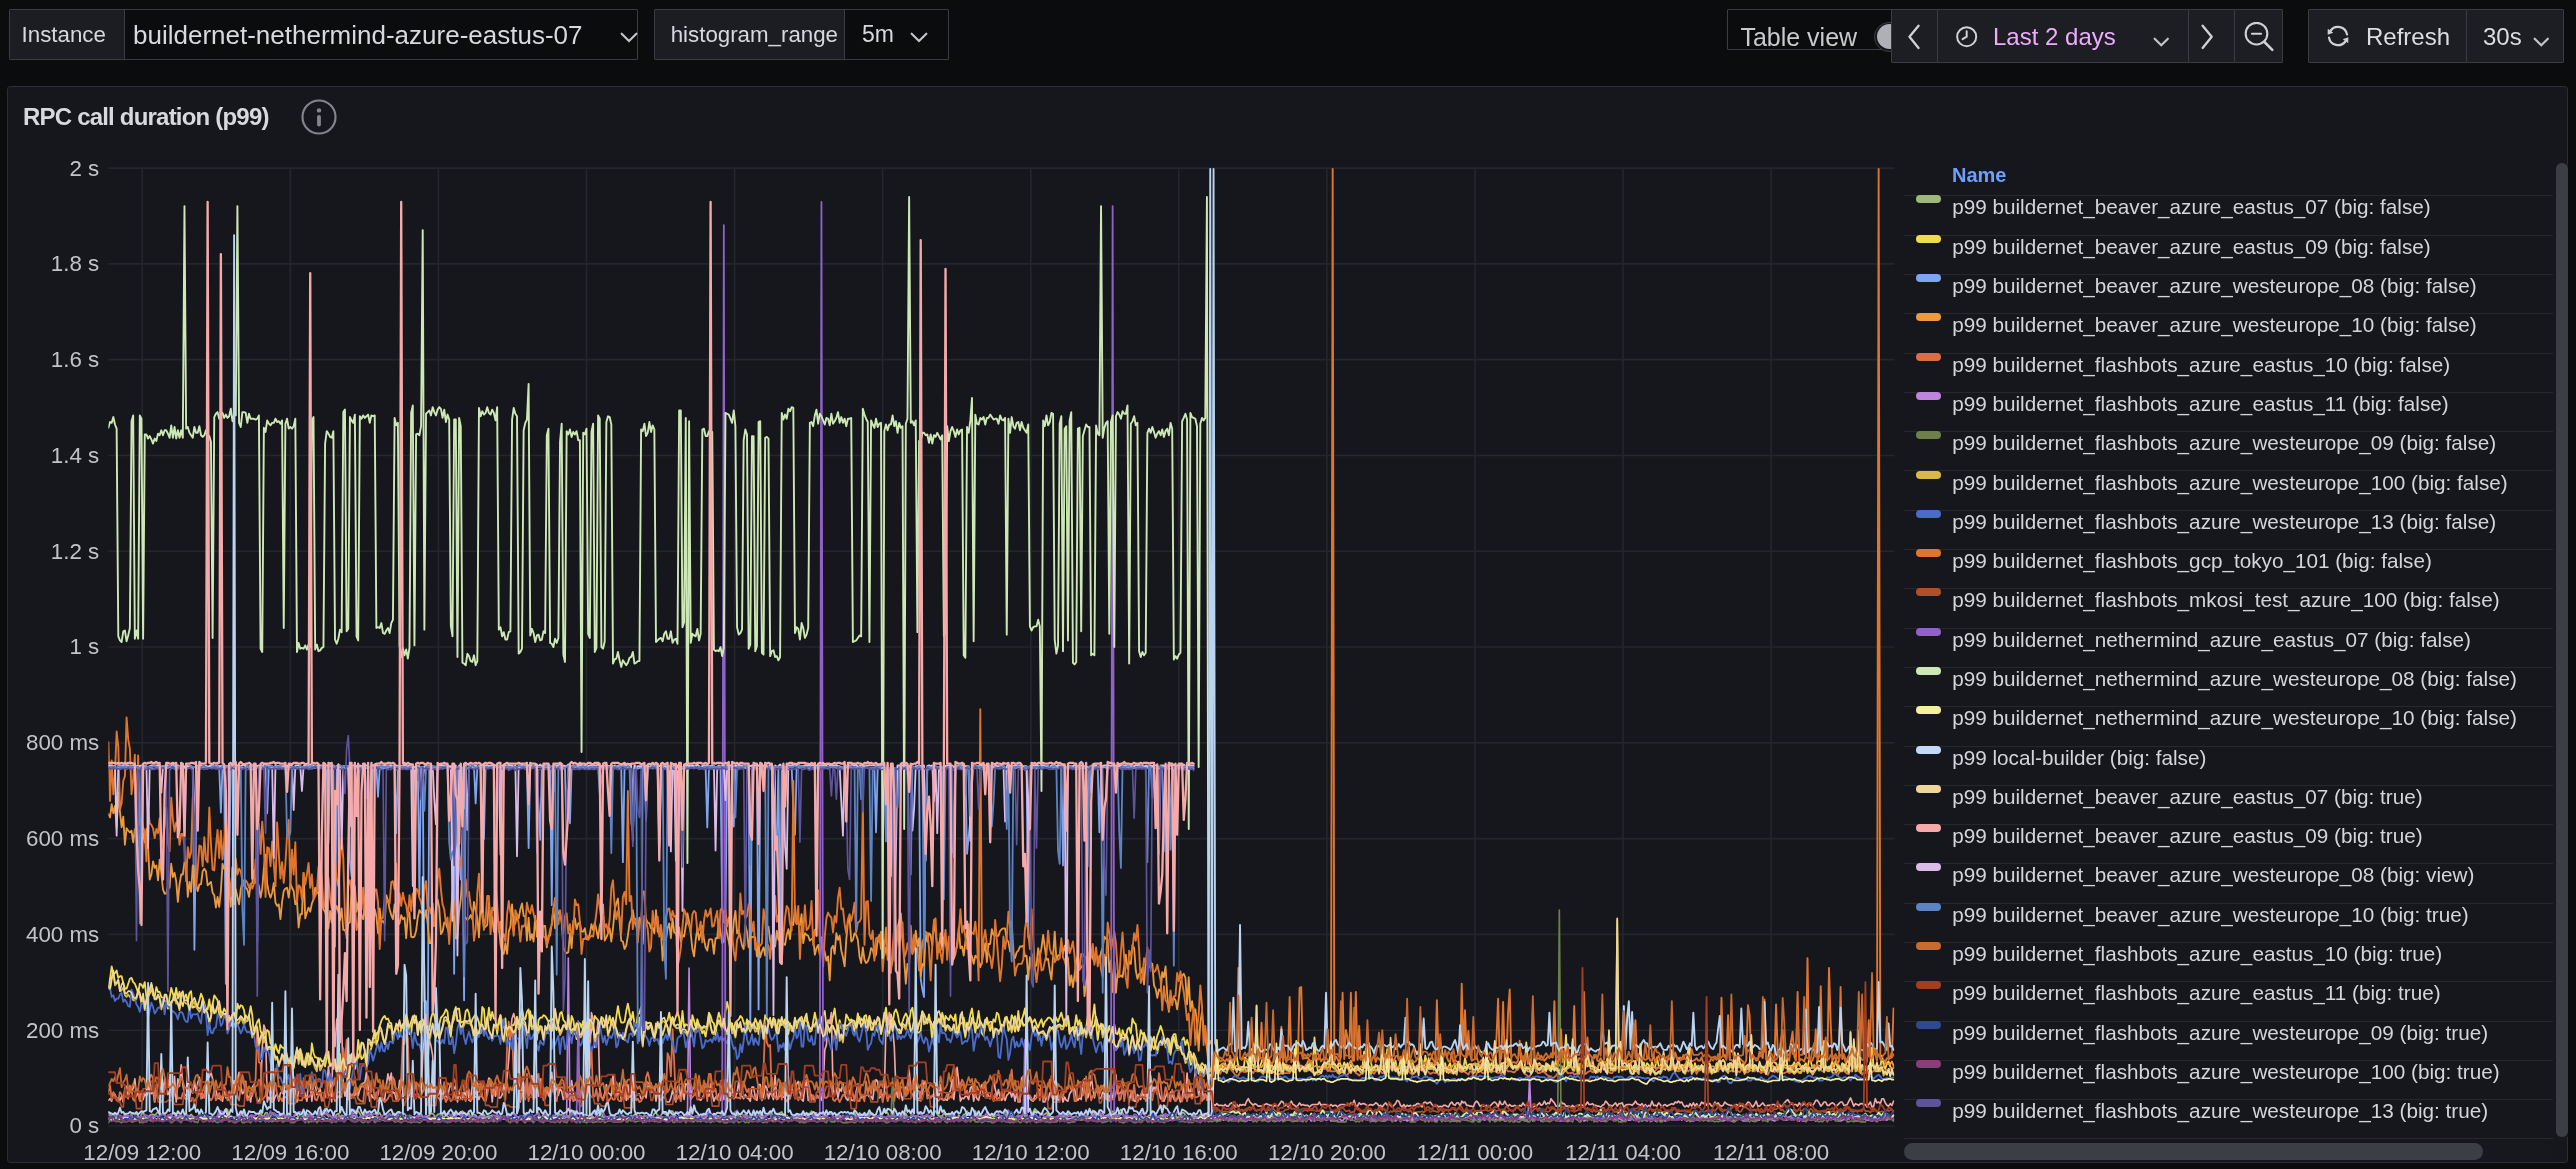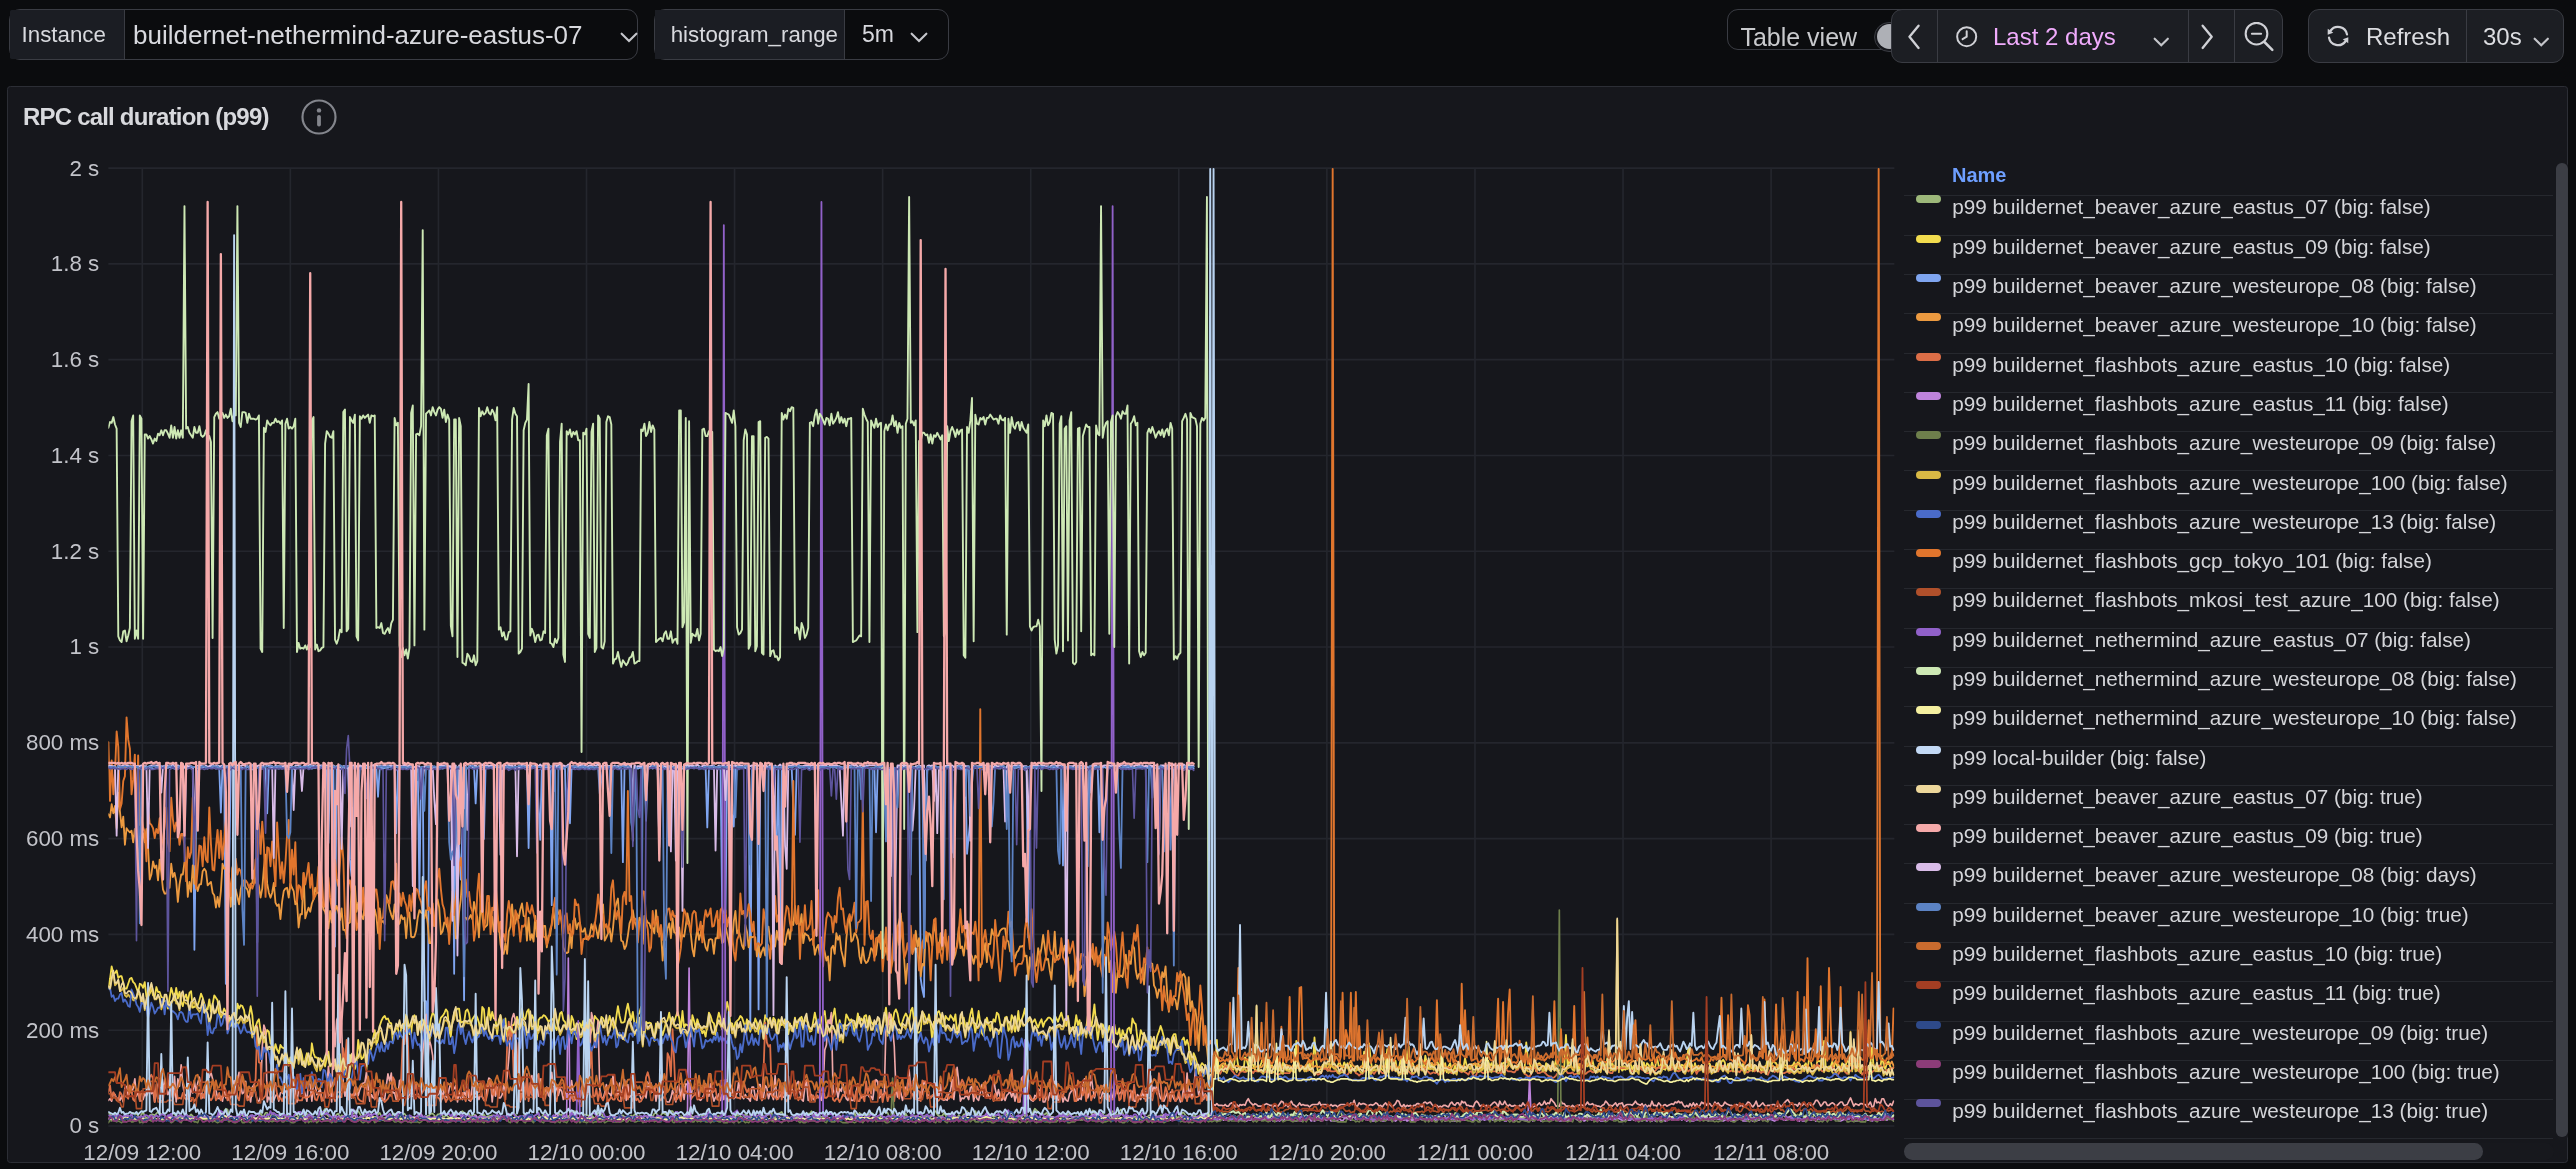--- a/index.html
+++ b/index.html
@@ -1,16 +1,16 @@
 <!DOCTYPE html>
 <html style="font-size:13.2px"><head><meta charset="utf-8"><style>
 *{box-sizing:border-box;margin:0;padding:0}
 html,body{width:2576px;height:1170px;background:#0b0c0e;font-family:"Liberation Sans",sans-serif;overflow:hidden;position:relative}
 .abs{position:absolute}
-.box{position:absolute;border:1.7px solid #3a3c43;border-radius:11px}
+.box{position:absolute;border:1.7px solid #3a3c43;border-radius:1px}
 .seg{position:absolute;top:0;bottom:0;border-left:1.7px solid #3a3c43}
 .ctext{color:#d8d9de;font-size:23px;line-height:1}
 #panel{left:7.4px;top:86px;width:2561px;height:1077px;background:#16171c;border:1.7px solid #2c2e35;border-radius:3.3px}
 #title{left:23px;top:104px;font-size:24px;line-height:25px;font-weight:600;letter-spacing:-0.8px;color:#d8d9dd}
 svg text{fill:#c2c3c9;font-family:"Liberation Sans",sans-serif;font-size:27px}
 .grid line{stroke:#24262d;stroke-width:2}
 .lrow{position:absolute;left:1904px;width:649px;height:39px;display:flex;align-items:flex-start}
 .pill{display:inline-block;width:25px;height:8.3px;border-radius:4.1px;margin-left:11.6px;flex:none}
 .ltxt{color:#d4d5d9;font-size:20.7px;margin-left:11.6px;white-space:nowrap}
 .ldiv{position:absolute;left:1904px;width:649px;height:0.8px;background:#26282e}
@@ -260,21 +260,21 @@
 <div class="lrow" style="top:785px">
     <span class="pill" style="background:#edd79b"></span>
     <span class="ltxt">p99 buildernet_beaver_azure_eastus_07 (big: true)</span>
   </div>
 <div class="lrow" style="top:824px">
     <span class="pill" style="background:#f5a9a9"></span>
     <span class="ltxt">p99 buildernet_beaver_azure_eastus_09 (big: true)</span>
   </div>
 <div class="lrow" style="top:863px">
     <span class="pill" style="background:#d9bce8"></span>
-    <span class="ltxt">p99 buildernet_beaver_azure_westeurope_08 (big: days)</span>
+    <span class="ltxt">p99 buildernet_beaver_azure_westeurope_08 (big: view)</span>
   </div>
 <div class="lrow" style="top:903px">
     <span class="pill" style="background:#5c83c4"></span>
     <span class="ltxt">p99 buildernet_beaver_azure_westeurope_10 (big: true)</span>
   </div>
 <div class="lrow" style="top:942px">
     <span class="pill" style="background:#c96b2e"></span>
     <span class="ltxt">p99 buildernet_flashbots_azure_eastus_10 (big: true)</span>
   </div>
 <div class="lrow" style="top:981px">

